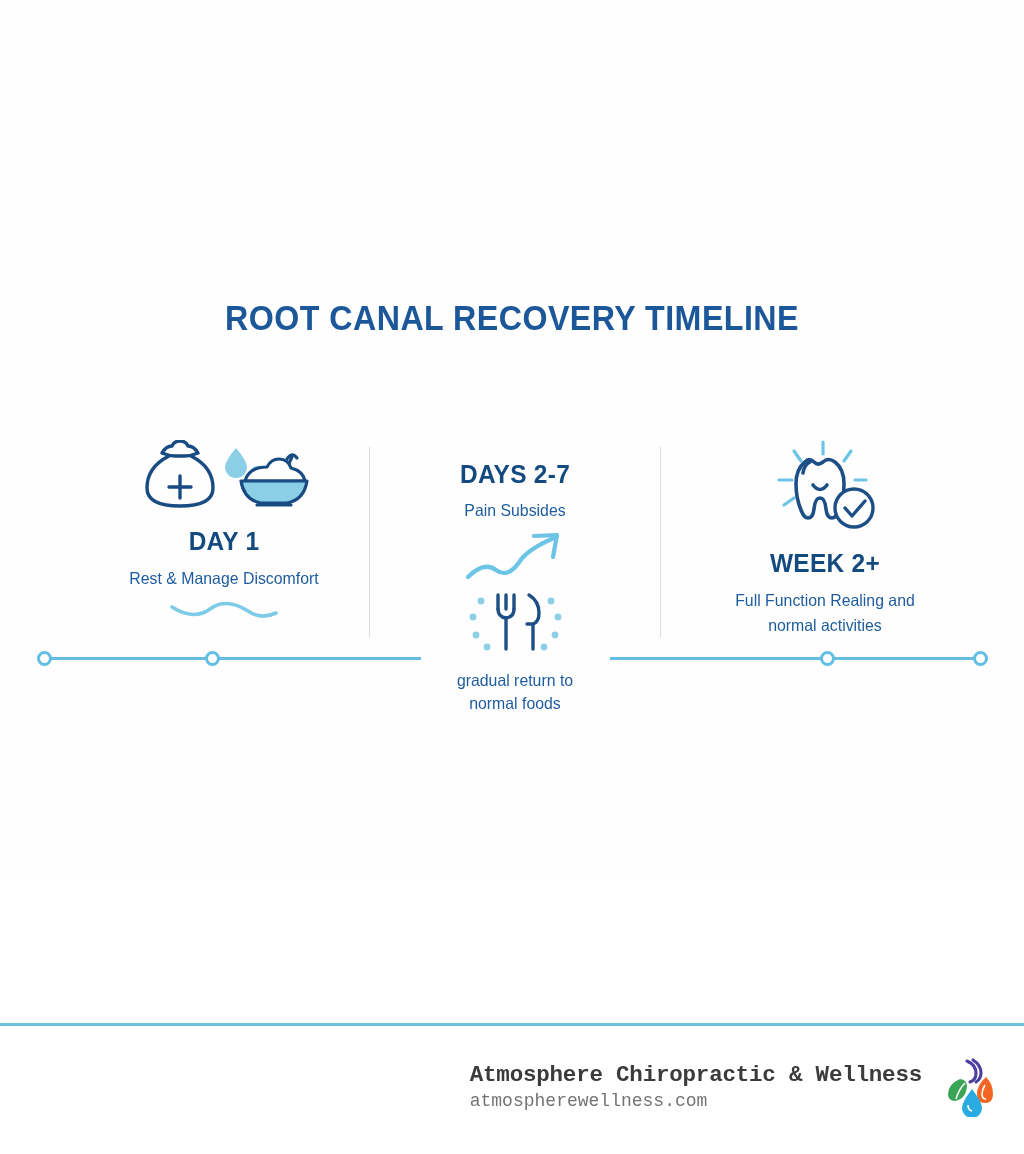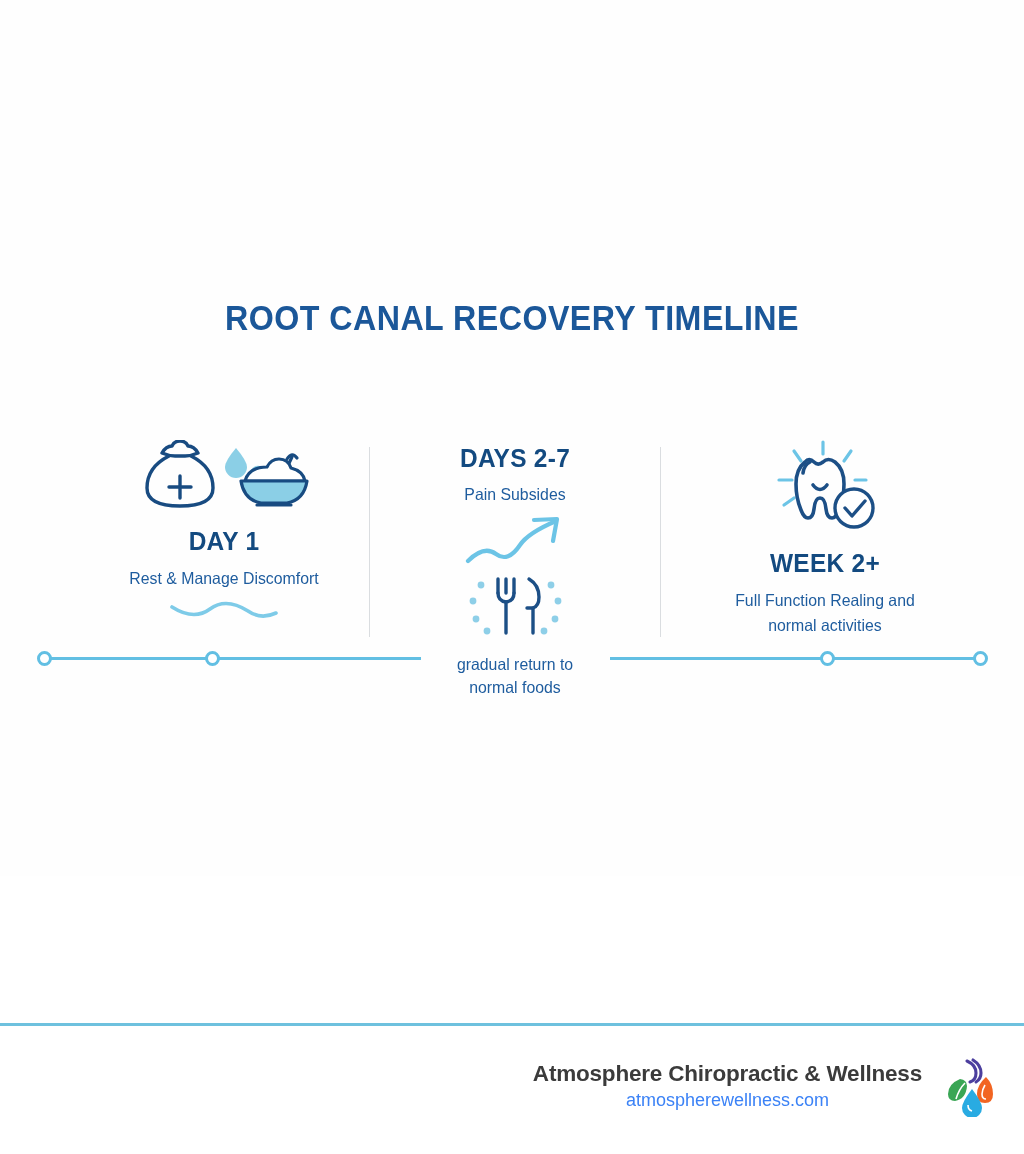--- a/index.html
+++ b/index.html
@@ -89,21 +89,21 @@
   }
 
   
   .stage-1 { left: 76px; top: 440px; width: 296px; }
   .stage-1 .icon-row { height: 70px; }
   .stage-1 .stage-heading { margin-top: 16px; }
   .stage-1 .stage-sub { margin-top: 9px; }
   .stage-1 .wave { margin-top: 8px; }
 
   
-  .stage-2 { left: 400px; top: 440px; width: 230px; }
+  .stage-2 { left: 400px; top: 456px; width: 230px; }
   .stage-2 .stage-heading { margin-top: 3px; }
   .stage-2 .stage-sub { margin-top: 8px; }
   .stage-2 .arrow-wrap { margin-top: 6px; height: 58px; }
   .stage-2 .cutlery-wrap { margin-top: 4px; height: 62px; }
   .stage-2 .foot-note {
     margin-top: 16px;
     font-size: 16.5px;
     color: #1e5c9e;
     line-height: 1.38;
     transform: scaleX(0.96);
@@ -127,31 +127,31 @@
   .footer {
     position: absolute;
     left: 0;
     top: 1055px;
     width: 1024px;
     display: flex;
     justify-content: flex-end;
     align-items: center;
     padding-right: 22px;
   }
-  .footer-text { text-align: center; }
+  .footer-text { text-align: left; font-family: Liberation Mono, monospace; }
   .brand-name {
     font-size: 22.5px;
     font-weight: bold;
     color: #3b3b3b;
     letter-spacing: -0.2px;
     white-space: nowrap;
   }
   .brand-url {
     font-size: 18px;
-    color: #3b82f6;
+    color: #737373;
     margin-top: 3px;
     white-space: nowrap;
   }
   .brand-logo { margin-left: 18px; width: 62px; height: 62px; }
 
   svg { display: block; }
   .icon-center { display: flex; justify-content: center; align-items: center; }
 </style>
 </head>
 <body>

